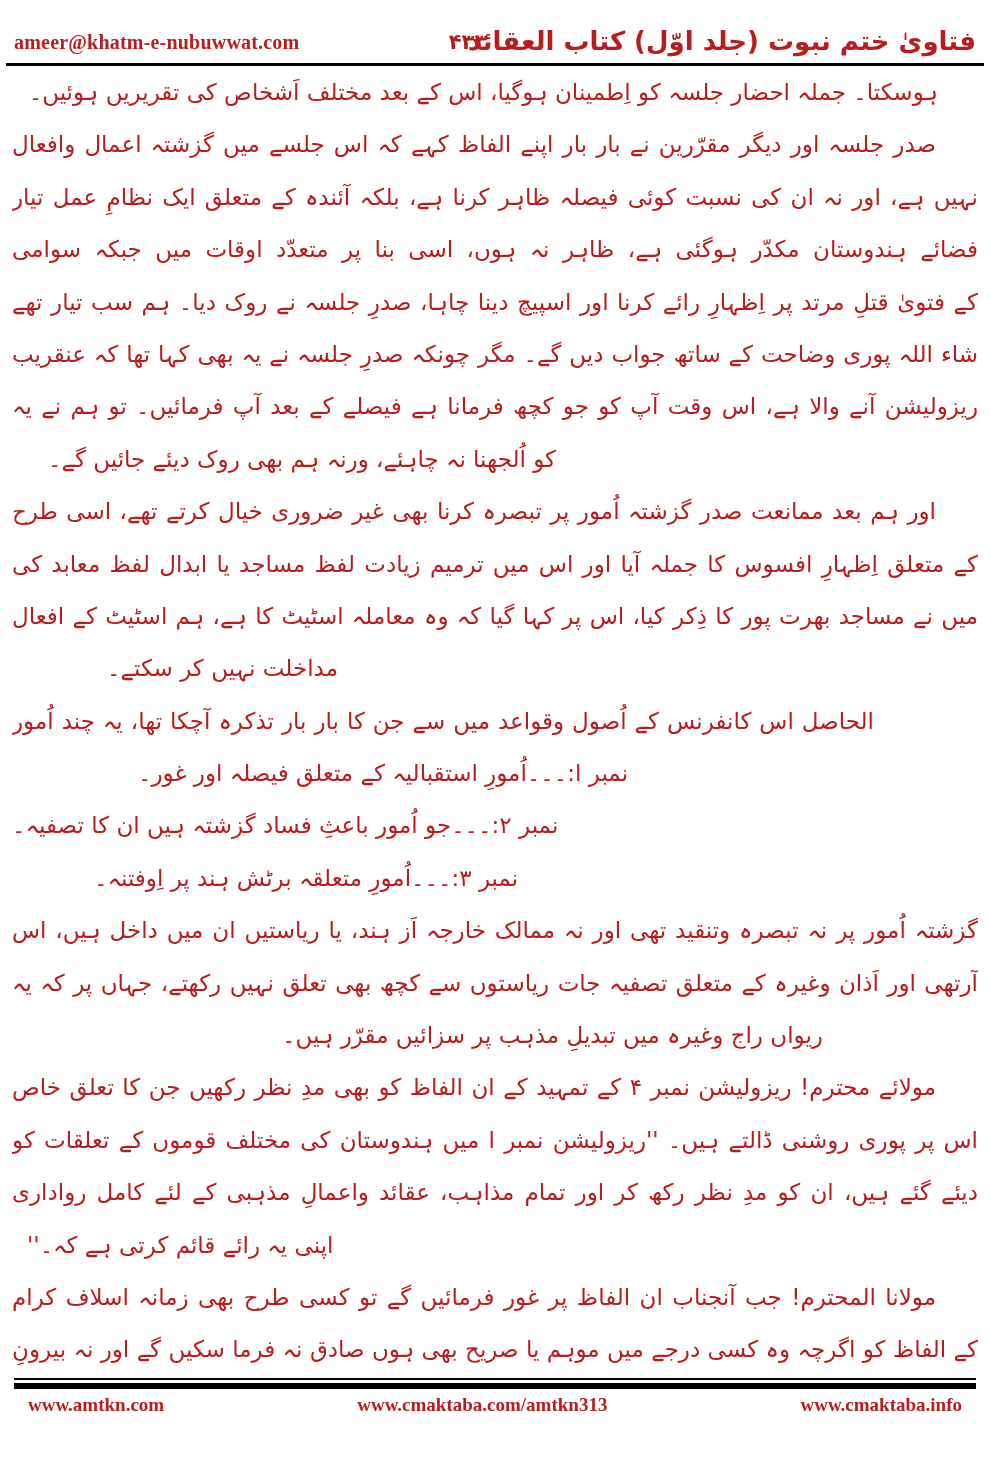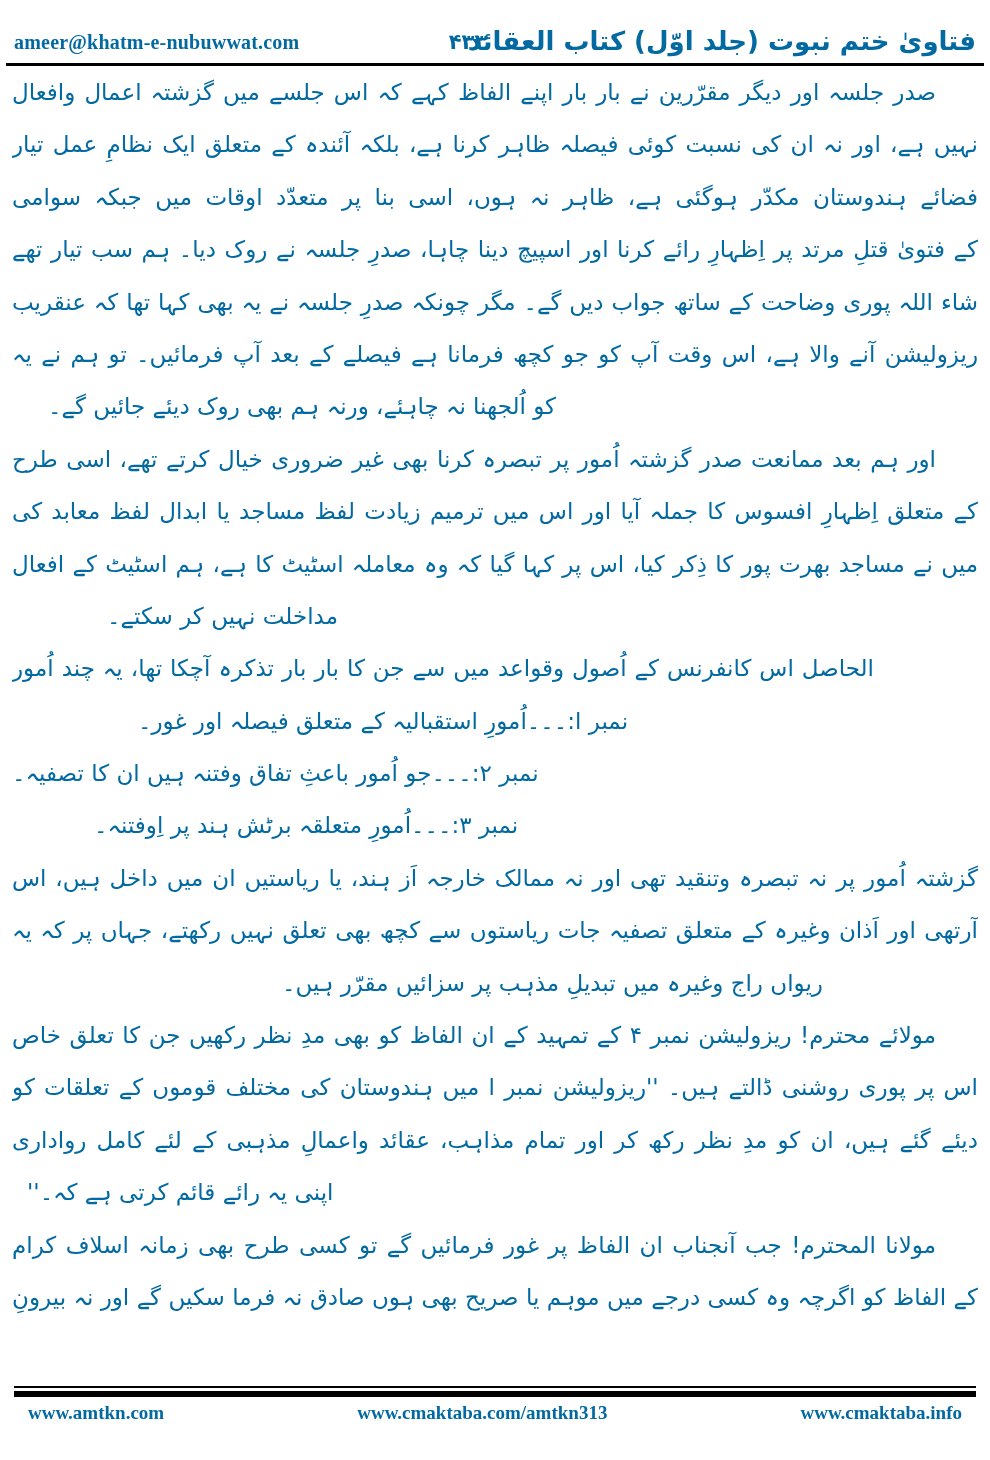--- a/index.html
+++ b/index.html
@@ -2,21 +2,21 @@
 <html lang="ur"><head>
 <meta charset="utf-8">
 <style>
   html,body{margin:0;padding:0;}
   body{background:#888;}
   .page{
     position:relative;
     width:990px;height:1460px;
     margin:0 auto;
     background:#ffffff;
-    color:#0369a1;
+    color:#b91c1c;
     overflow:hidden;
     font-family:"DejaVu Sans",sans-serif;
   }
   
   .header{
     position:absolute;top:0;left:0;right:0;height:62px;
     display:flex;align-items:flex-end;justify-content:space-between;
     padding:0 14px 6px 14px;box-sizing:border-box;
   }
   .header-email{
@@ -48,21 +48,21 @@
     white-space:nowrap;
   }
   .just{text-align:justify;text-align-last:justify;white-space:normal;}
   .ind{padding-right:42px;}
   .ind-big{padding-right:104px;}
   .align-r{text-align:right;padding-right:40px;}
   .align-c{text-align:left;}
   .align-l{text-align:left;}
   
   .footer{
-    position:absolute;left:0;right:0;bottom:0;height:74px;
+    position:absolute;left:0;right:0;bottom:8px;height:74px;
   }
   .footer-rule-thin{
     position:absolute;top:0;left:14px;right:14px;
     border-top:2px solid #000;
   }
   .footer-rule-thick{
     position:absolute;top:5px;left:14px;right:14px;height:6px;
     background:#000;
   }
   .footer-links{
@@ -79,34 +79,35 @@
 <div class="page">
 
   <div class="header">
     <span class="header-email">ameer@khatm-e-nubuwwat.com</span>
     <span class="header-pageno">۴۳۳</span>
     <span class="header-title">فتاویٰ ختم نبوت (جلد اوّل) کتاب العقائد</span>
   </div>
   <div class="header-rule"></div>
 
   <div class="body-text">
+    <div class="ln align-r">ہوسکتا۔ جملہ احضار جلسہ کو اِطمینان ہوگیا، اس کے بعد مختلف اَشخاص کی تقریریں ہوئیں۔</div>
     <div class="ln just ind" style="white-space: normal;">صدر جلسہ اور دیگر مقرّرین نے بار بار اپنے الفاظ کہے کہ اس جلسے میں گزشتہ اعمال وافعال کی تحقیق وتفتیش کرنی مطلوب</div>
     <div class="ln just" style="white-space: normal;">نہیں ہے، اور نہ ان کی نسبت کوئی فیصلہ ظاہر کرنا ہے، بلکہ آئندہ کے متعلق ایک نظامِ عمل تیار کرنا ہے تاکہ وہ اُمور جن کی وجہ سے</div>
     <div class="ln just" style="white-space: normal;">فضائے ہندوستان مکدّر ہوگئی ہے، ظاہر نہ ہوں، اسی بنا پر متعدّد اوقات میں جبکہ سوامی شردھانند نے اپنی کتاب اور اخبار لے کر جناب</div>
     <div class="ln just" style="white-space: normal;">کے فتویٰ قتلِ مرتد پر اِظہارِ رائے کرنا اور اسپیچ دینا چاہا، صدرِ جلسہ نے روک دیا۔ ہم سب تیار تھے کہ اگر سوامی جی نے تقریر کی تو اِن</div>
     <div class="ln just" style="white-space: normal;">شاء اللہ پوری وضاحت کے ساتھ جواب دیں گے۔ مگر چونکہ صدرِ جلسہ نے یہ بھی کہا تھا کہ عنقریب اس کے متعلق خاص طور سے</div>
     <div class="ln just" style="white-space: normal;">ریزولیشن آنے والا ہے، اس وقت آپ کو جو کچھ فرمانا ہے فیصلے کے بعد آپ فرمائیں۔ تو ہم نے یہ مناسب سمجھا کہ اب اس وقت ہم</div>
     <div class="ln align-c" style="padding-left:36px;">کو اُلجھنا نہ چاہئے، ورنہ ہم بھی روک دیئے جائیں گے۔</div>
     <div class="ln just ind" style="white-space: normal;">اور ہم بعد ممانعت صدر گزشتہ اُمور پر تبصرہ کرنا بھی غیر ضروری خیال کرتے تھے، اسی طرح جبکہ ریزولیشن نمبر ا میں منادر</div>
     <div class="ln just" style="white-space: normal;">کے متعلق اِظہارِ افسوس کا جملہ آیا اور اس میں ترمیم زیادت لفظ مساجد یا ابدال لفظ معابد کی احقر نے پیشین کی اور بحث جاری ہوئی تو</div>
     <div class="ln just" style="white-space: normal;">میں نے مساجد بھرت پور کا ذِکر کیا، اس پر کہا گیا کہ وہ معاملہ اسٹیٹ کا ہے، ہم اسٹیٹ کے افعال میں حسب اُصولِ کانگریس کوئی</div>
     <div class="ln align-l" style="padding-left:95px;">مداخلت نہیں کر سکتے۔</div>
     <div class="ln just ind-big" style="white-space: normal;">الحاصل اس کانفرنس کے اُصول وقواعد میں سے جن کا بار بار تذکرہ آچکا تھا، یہ چند اُمور تھے:</div>
     <div class="ln align-c" style="padding-left:126px;">نمبر ا:۔۔۔اُمورِ استقبالیہ کے متعلق فیصلہ اور غور۔</div>
-    <div class="ln align-c">نمبر ۲:۔۔۔جو اُمور باعثِ تفاق وفتنہ ہیں ان کا تصفیہ۔</div>
+    <div class="ln align-c">نمبر ۲:۔۔۔جو اُمور باعثِ فساد گزشتہ ہیں ان کا تصفیہ۔</div>
     <div class="ln align-c" style="padding-left:82px;">نمبر ۳:۔۔۔اُمورِ متعلقہ برٹش ہند پر اِوفتنہ۔</div>
     <div class="ln just" style="white-space: normal;">گزشتہ اُمور پر نہ تبصرہ وتنقید تھی اور نہ ممالک خارجہ اَز ہند، یا ریاستیں ان میں داخل ہیں، اس لئے ذبیحہ گاؤ ودیگر حیوانات یا</div>
     <div class="ln just" style="white-space: normal;">آرتھی اور اَذان وغیرہ کے متعلق تصفیہ جات ریاستوں سے کچھ بھی تعلق نہیں رکھتے، جہاں پر کہ یہ اعمال جبراً روکے جارہے ہیں اور</div>
     <div class="ln align-c" style="padding-left:270px;">ریواں راج وغیرہ میں تبدیلِ مذہب پر سزائیں مقرّر ہیں۔</div>
     <div class="ln just ind" style="white-space: normal;">مولائے محترم! ریزولیشن نمبر ۴ کے تمہید کے ان الفاظ کو بھی مدِ نظر رکھیں جن کا تعلق خاص ریزولیشن نمبر ا سے ہے، اور وہ</div>
     <div class="ln just" style="white-space: normal;">اس پر پوری روشنی ڈالتے ہیں۔ ''ریزولیشن نمبر ا میں ہندوستان کی مختلف قوموں کے تعلقات کو بہتر بنانے کے لئے جو عام اُصول قرار</div>
     <div class="ln just" style="white-space: normal;">دیئے گئے ہیں، ان کو مدِ نظر رکھ کر اور تمام مذاہب، عقائد واعمالِ مذہبی کے لئے کامل رواداری حاصل کرنے کی غرض سے یہ کانفرنس</div>
     <div class="ln align-l" style="padding-left:15px;">اپنی یہ رائے قائم کرتی ہے کہ۔''</div>
     <div class="ln just ind" style="white-space: normal;">مولانا المحترم! جب آنجناب ان الفاظ پر غور فرمائیں گے تو کسی طرح بھی زمانہ اسلاف کرام رضی اللّٰہ عنہم پر ریزولیشن نمبر ا</div>
     <div class="ln just" style="white-space: normal;">کے الفاظ کو اگرچہ وہ کسی درجے میں موہم یا صریح بھی ہوں صادق نہ فرما سکیں گے اور نہ بیرونِ ہند کسی کو اس کا مصداق بنا سکیں گے،</div>

